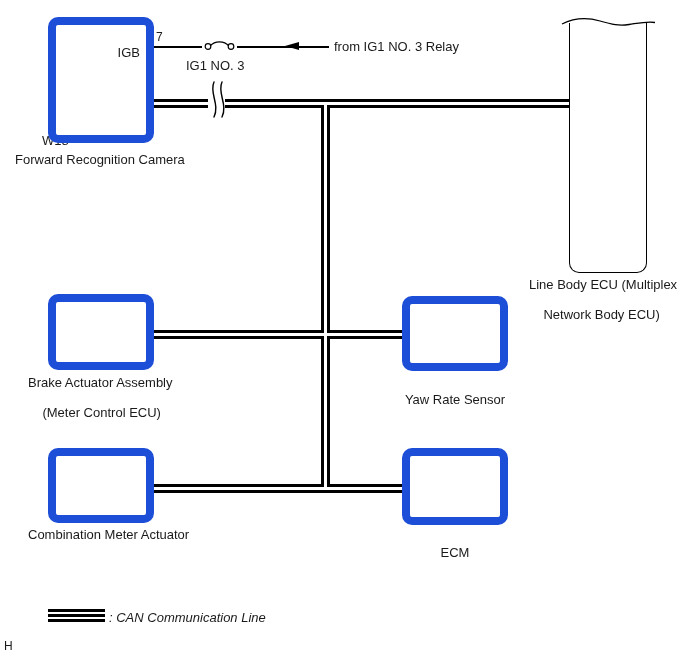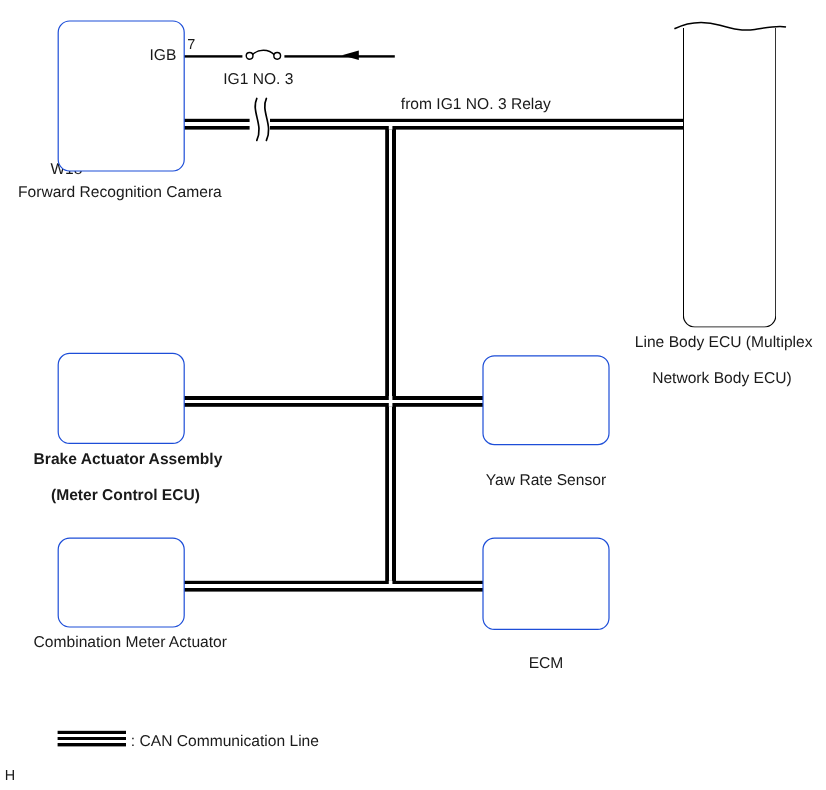--- a/index.html
+++ b/index.html
@@ -10,21 +10,21 @@
     font-family:"Liberation Sans", sans-serif;
     color:#1a1a1a;
     overflow:hidden;
   }
   .abs{position:absolute;}
   .txt{font-size:13px;line-height:15px;white-space:pre;}
   .txt-sm{font-size:12px;line-height:14px;white-space:pre;}
   
   .node-box{
     position:absolute;
-    border:1px solid #1d4ed8;
+    border:8px solid #1d4ed8;
     border-radius:10px;
     background:#fff;
     box-sizing:border-box;
     z-index:4;
   }
   
   .tall-box{
     position:absolute;
     border-left:1.5px solid #000;
     border-right:1.5px solid #000;
@@ -86,51 +86,51 @@
   <div class="arrow-left" style="left:285px;top:42px;"></div>
 
   <div class="abs" style="left:202px;top:39px;z-index:2;background:#fff;">
     <svg width="35" height="15" viewBox="0 0 35 15">
       <path d="M8,7 C13,1.5 22,1.5 27,7" fill="none" stroke="#000" stroke-width="1.2"></path>
       <circle cx="6" cy="7.5" r="2.8" fill="#fff" stroke="#000" stroke-width="1.2"></circle>
       <circle cx="29" cy="7.5" r="2.8" fill="#fff" stroke="#000" stroke-width="1.2"></circle>
     </svg>
   </div>
   <div class="txt abs" style="left:186px;top:58px;">IG1 NO. 3</div>
-  <div class="txt abs" style="left:334px;top:39px;margin-top:40px;">from IG1 NO. 3 Relay</div>
+  <div class="txt abs" style="left:334px;top:39px;">from IG1 NO. 3 Relay</div>
   <div class="txt-sm abs" style="left:156px;top:30px;">7</div>
 
   <div class="node-box" style="left:48px;top:17px;width:106px;height:126px;">
     <div class="txt abs" style="right:6px;top:20px;text-align:right;">IGB</div>
   </div>
   <div class="txt abs" style="left:15px;top:133px;margin-left:27px;">W18</div>
   <div class="txt abs" style="left:15px;top:152px;">Forward Recognition Camera</div>
 
   <div class="tall-box" style="left:569px;top:23px;width:78px;height:250px;"></div>
   <div class="abs" style="left:561px;top:15px;z-index:5;">
     <svg width="95" height="15" viewBox="0 0 95 15">
       <path d="M1,9 C13,3 25,2 39,6 C51,9.5 58,11 68,9.5 C78,8 87,6 94,7.5" fill="none" stroke="#000" stroke-width="1.3"></path>
     </svg>
   </div>
   <div class="txt abs" style="left:529px;top:277px;"><span>Line Body ECU (Multiplex</span><br>
     <span>Network Body ECU)</span>
   </div>
 
   <div class="node-box" style="left:48px;top:294px;width:106px;height:76px;"></div>
-  <div class="txt abs" style="left:28px;top:375px;font-weight:bold;"><span>Brake Actuator Assembly</span><br>
+  <div class="txt abs" style="left:28px;top:375px;"><span>Brake Actuator Assembly</span><br>
     <span>(Meter Control ECU)</span>
   </div>
 
   <div class="node-box" style="left:402px;top:296px;width:106px;height:75px;"></div>
   <div class="txt abs" style="left:402px;top:376px;width:106px;text-align:center;margin-top:16px;">Yaw Rate Sensor</div>
 
   <div class="node-box" style="left:48px;top:448px;width:106px;height:75px;"></div>
   <div class="txt abs" style="left:28px;top:527px;">Combination Meter Actuator</div>
 
   <div class="node-box" style="left:402px;top:448px;width:106px;height:77px;"></div>
   <div class="txt abs" style="left:402px;top:545px;width:106px;text-align:center;">ECM</div>
 
   <div class="legend-swatch"></div>
-  <div class="txt abs" style="left:109px;top:610px;">: CAN Communication Line</div>
+  <div class="txt abs" style="left:109px;top:610px;font-style:italic;">: CAN Communication Line</div>
 
   <div class="txt-sm abs" style="left:4px;top:639px;">H</div>
 
 </div>
 
 </body></html>

